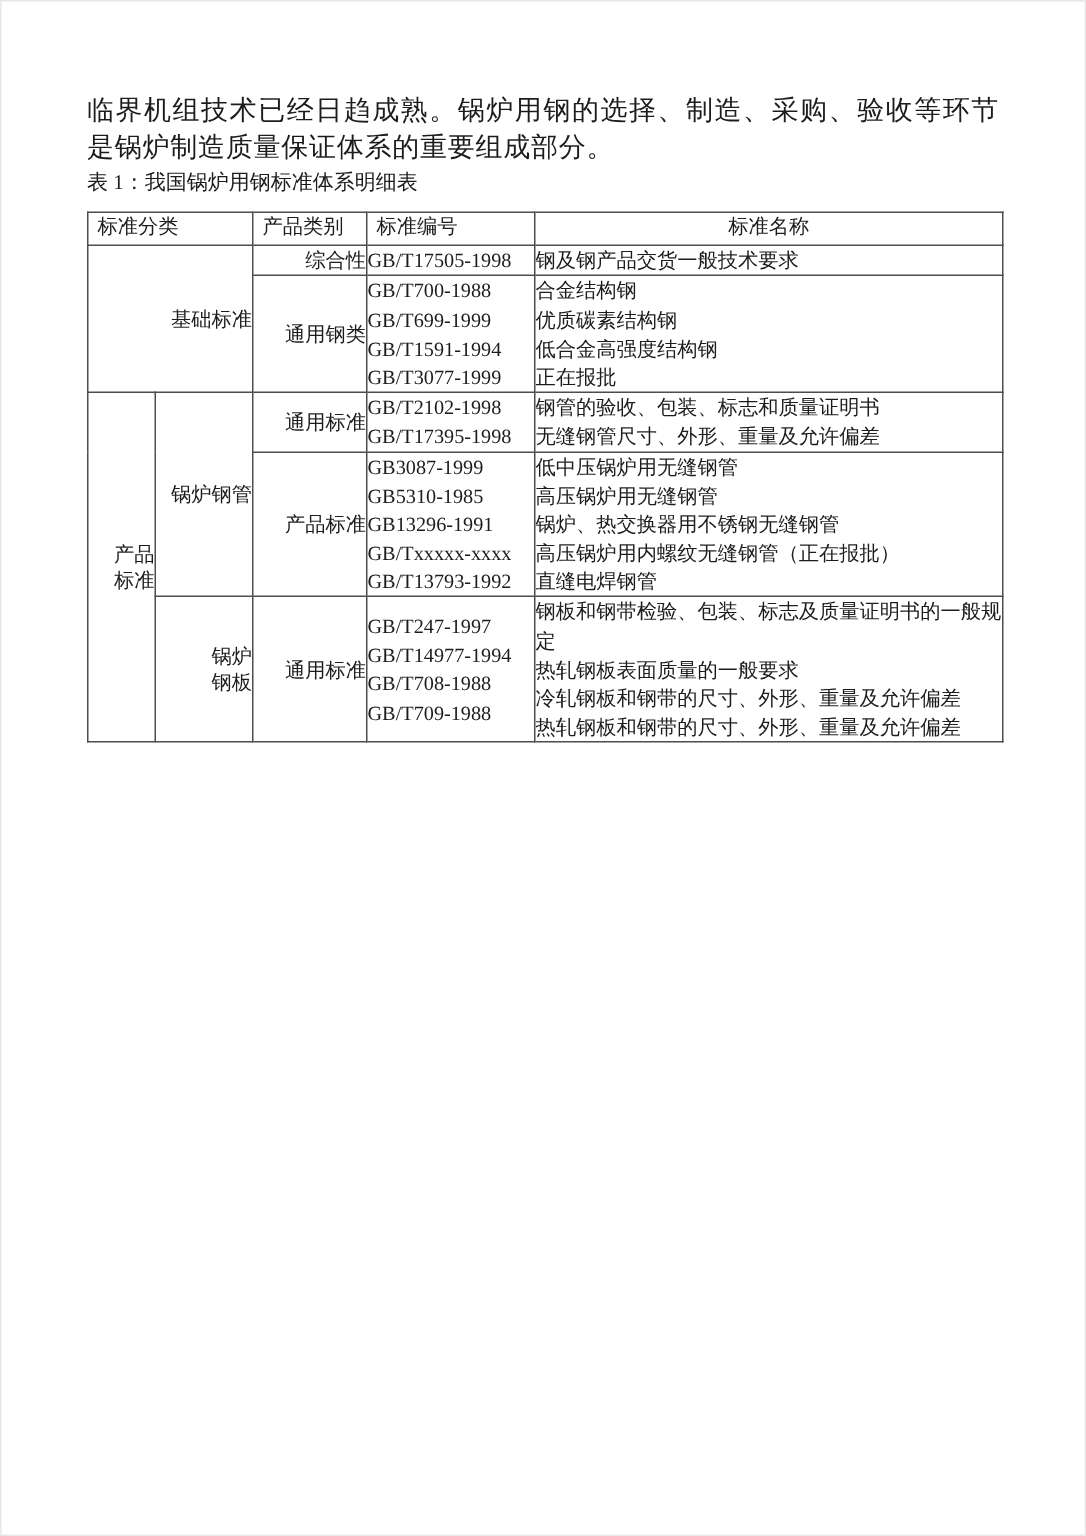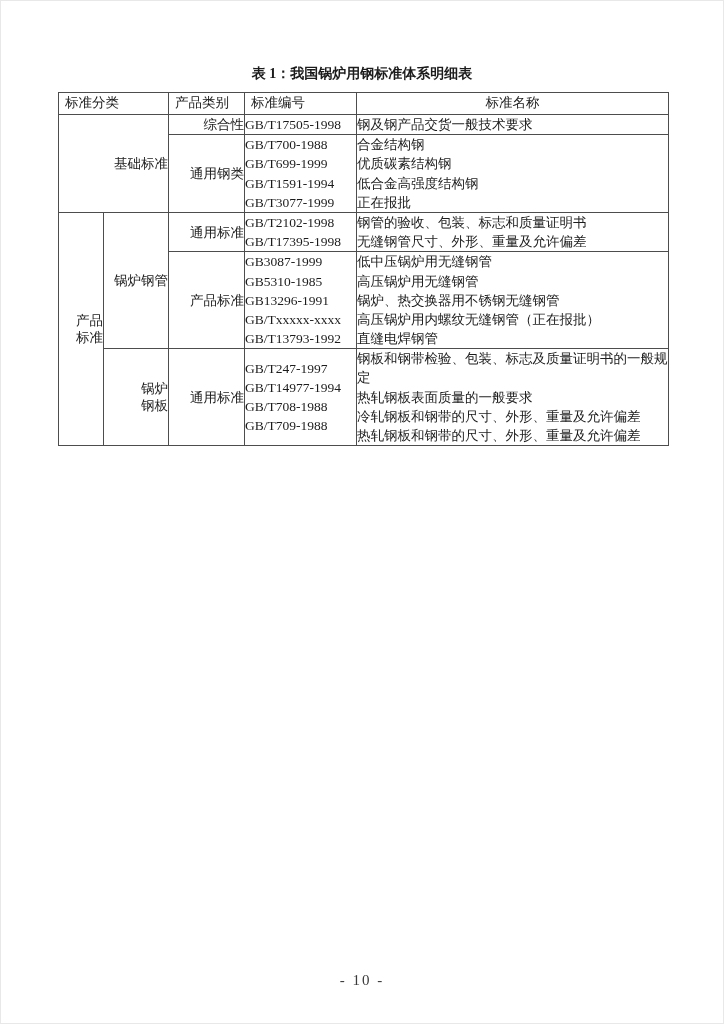--- a/index.html
+++ b/index.html
@@ -28,22 +28,21 @@
     text-align: justify;
     letter-spacing: 0.5px;
   }
   .body-para.indent {
     text-indent: 2em;
   }
   .table-caption {
     margin-top: 4px;
     font-size: 14px;
     line-height: 17px;
-    text-align: center;
-    font-weight: bold;
+    text-align: left;
   }
   table.standards {
     margin-top: 10px;
     border-collapse: collapse;
     width: 610px;
     table-layout: fixed;
     font-size: 13.5px;
     color: #1c1c1c;
   }
   table.standards th,
@@ -90,20 +89,21 @@
     color: #3a3a3a;
     letter-spacing: 2px;
   }
 </style>
 </head>
 <body>
 
 <div class="page">
   <div class="content">
 
+    <p class="body-para">临界机组技术已经日趋成熟。锅炉用钢的选择、制造、采购、验收等环节是锅炉制造质量保证体系的重要组成部分。</p>
 
     <div class="table-caption">表 1：我国锅炉用钢标准体系明细表</div>
 
     <table class="standards">
       <colgroup>
         <col style="width:45px">
         <col style="width:65px">
         <col style="width:76px">
         <col style="width:112px">
         <col style="width:312px">
@@ -192,14 +192,13 @@
             <div class="tline">定</div>
             <div class="tline">热轧钢板表面质量的一般要求</div>
             <div class="tline">冷轧钢板和钢带的尺寸、外形、重量及允许偏差</div>
             <div class="tline">热轧钢板和钢带的尺寸、外形、重量及允许偏差</div>
           </td>
         </tr>
       </tbody>
     </table>
   </div>
 
-  <div class="footer">- 10 -</div>
 </div>
 
 </body></html>

